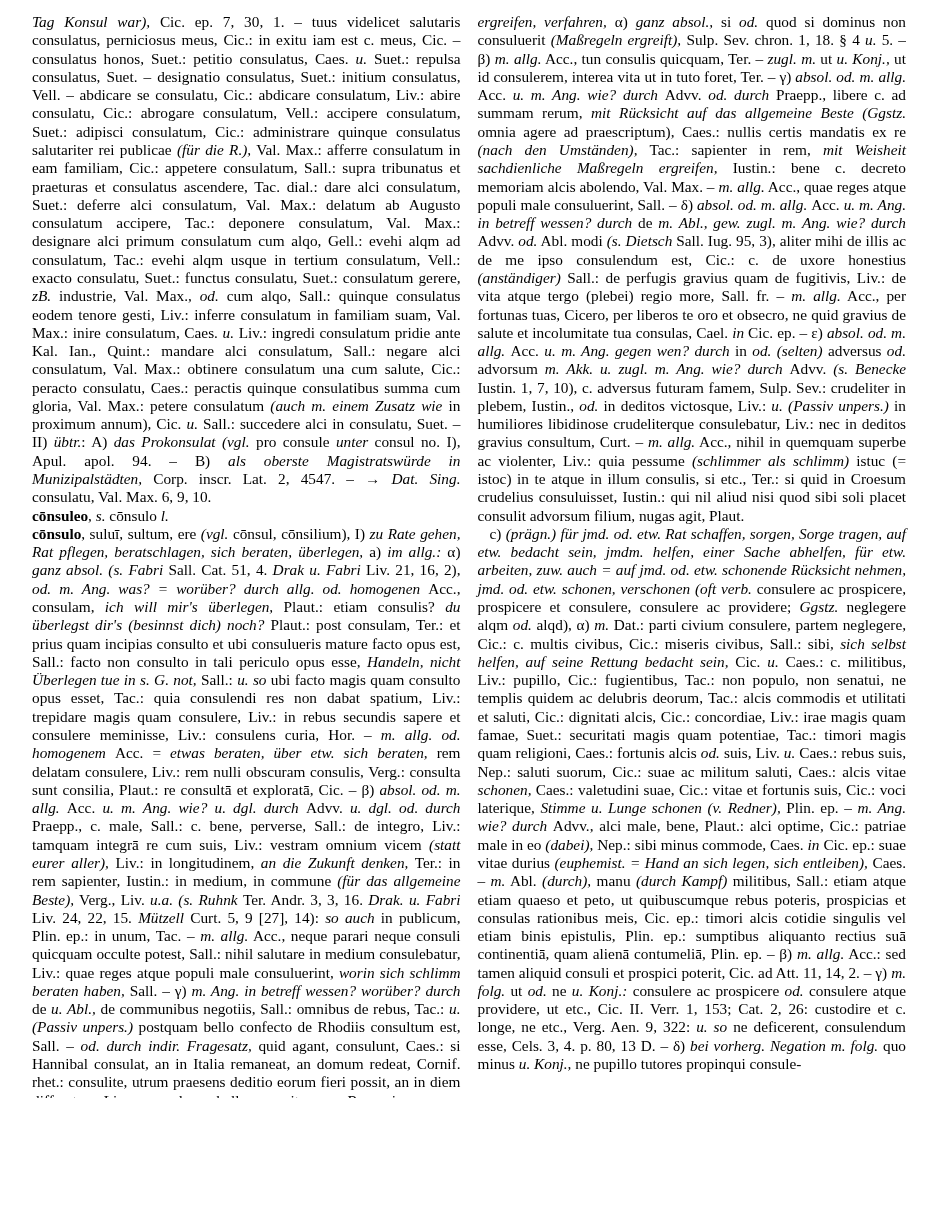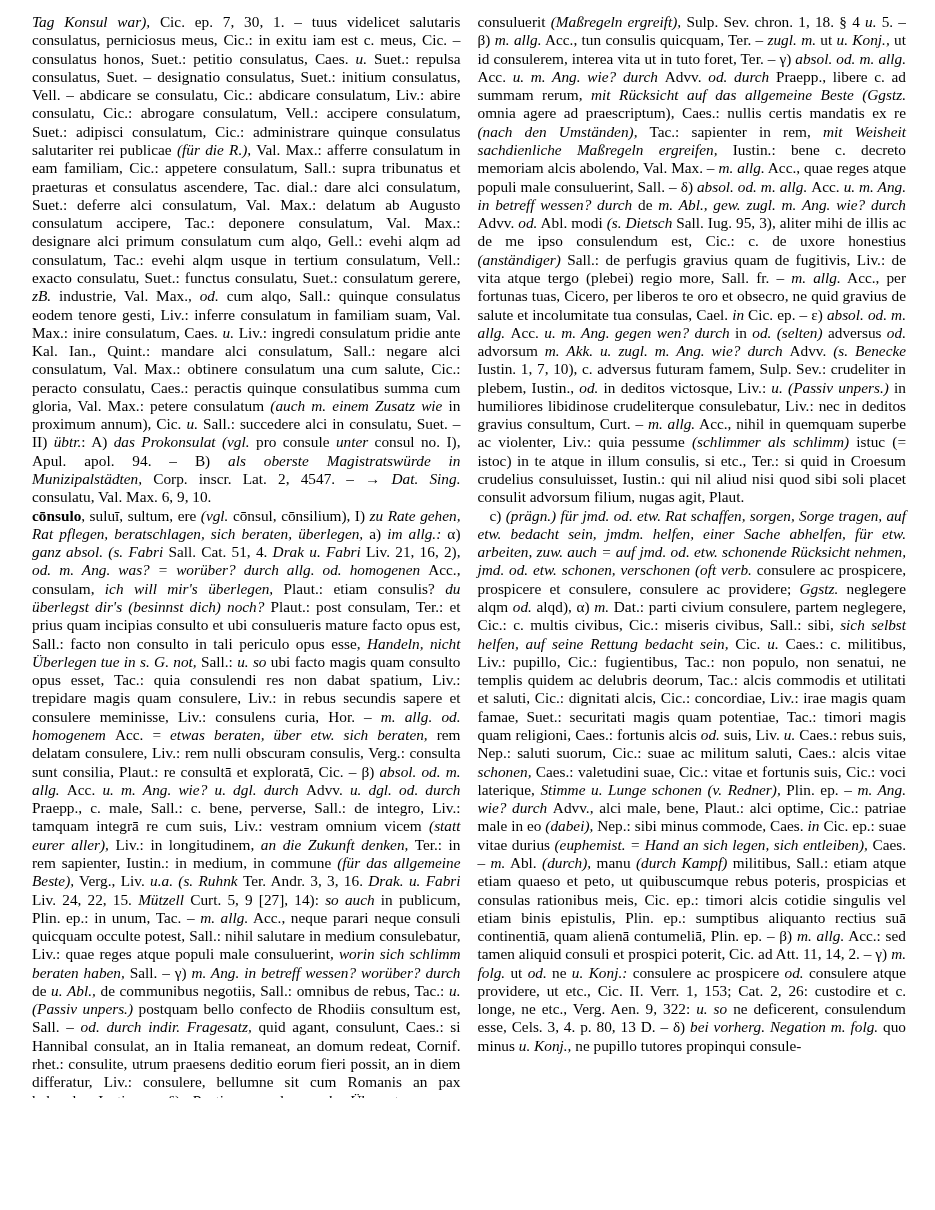--- a/index.html
+++ b/index.html
@@ -51,18 +51,19 @@
     line-height: 18px;
     letter-spacing: 1px;
   }
 </style>
 </head>
 <body>
 
 <div class="page">
   <div class="text-flow">
       <p class="para"><span class="seg-i">Tag Konsul war),</span><span class="seg-n"> Cic. ep. 7, 30, 1. – tuus videlicet salutaris consulatus, perniciosus meus, Cic.: in exitu iam est c. meus, Cic. – consulatus honos, Suet.: petitio consulatus, Caes. </span><span class="seg-i">u.</span><span class="seg-n"> Suet.: repulsa consulatus, Suet. – designatio consulatus, Suet.: initium consulatus, Vell. – abdicare se consulatu, Cic.: abdicare consulatum, Liv.: abire consulatu, Cic.: abrogare consulatum, Vell.: accipere consulatum, Suet.: adipisci consulatum, Cic.: administrare quinque consulatus salutariter rei publicae </span><span class="seg-i">(für die R.),</span><span class="seg-n"> Val. Max.: afferre consulatum in eam familiam, Cic.: appetere consulatum, Sall.: supra tribunatus et praeturas et consulatus ascendere, Tac. dial.: dare alci consulatum, Suet.: deferre alci consulatum, Val. Max.: delatum ab Augusto consulatum accipere, Tac.: deponere consulatum, Val. Max.: designare alci primum consulatum cum alqo, Gell.: evehi alqm ad consulatum, Tac.: evehi alqm usque in tertium consulatum, Vell.: exacto consulatu, Suet.: functus consulatu, Suet.: consulatum gerere, </span><span class="seg-i">zB.</span><span class="seg-n"> industrie, Val. Max., </span><span class="seg-i">od.</span><span class="seg-n"> cum alqo, Sall.: quinque consulatus eodem tenore gesti, Liv.: inferre consulatum in familiam suam, Val. Max.: inire consulatum, Caes. </span><span class="seg-i">u.</span><span class="seg-n"> Liv.: ingredi consulatum pridie ante Kal. Ian., Quint.: mandare alci consulatum, Sall.: negare alci consulatum, Val. Max.: obtinere consulatum una cum salute, Cic.: peracto consulatu, Caes.: peractis quinque consulatibus summa cum gloria, Val. Max.: petere consulatum </span><span class="seg-i">(auch m. einem Zusatz wie </span><span class="seg-n">in proximum annum), Cic. </span><span class="seg-i">u.</span><span class="seg-n"> Sall.: succedere alci in consulatu, Suet. – II) </span><span class="seg-i">übtr.</span><span class="seg-n">: A) </span><span class="seg-i">das </span><span class="seg-bi">Prokonsulat</span><span class="seg-i"> (vgl.</span><span class="seg-n"> pro consule </span><span class="seg-i">unter</span><span class="seg-n"> consul no. I), Apul. apol. 94. – B) </span><span class="seg-i">als oberste Magistratswürde in Munizipalstädten,</span><span class="seg-n"> Corp. inscr. Lat. 2, 4547. – → </span><span class="seg-i">Dat. Sing.</span><span class="seg-n"> consulatu, Val. Max. 6, 9, 10.</span></p>
+      <p class="para"><span class="seg-b">cōnsuleo</span><span class="seg-n">, </span><span class="seg-i">s.</span><span class="seg-n"> cōnsulo </span><span class="seg-i">l.</span></p>
       <p class="para"><span class="seg-b">cōnsulo</span><span class="seg-n">, suluī, sultum, ere </span><span class="seg-i">(vgl.</span><span class="seg-n"> cōnsul, cōnsilium), I) </span><span class="seg-bi">zu Rate gehen, Rat pflegen, beratschlagen, sich beraten, überlegen,</span><span class="seg-n"> a) </span><span class="seg-bi">im allg.:</span><span class="seg-n"> α) </span><span class="seg-i">ganz absol. (s. Fabri </span><span class="seg-n">Sall. Cat. 51, 4. </span><span class="seg-i">Drak u. Fabri </span><span class="seg-n">Liv. 21, 16, 2), </span><span class="seg-i">od. m. Ang. </span><span class="seg-bi">was?</span><span class="seg-i"> = </span><span class="seg-bi">worüber?</span><span class="seg-i"> durch allg. od. homogenen </span><span class="seg-n">Acc., consulam, </span><span class="seg-i">ich will mir's überlegen,</span><span class="seg-n"> Plaut.: etiam consulis? </span><span class="seg-i">du überlegst dir's (besinnst dich) noch?</span><span class="seg-n"> Plaut.: post consulam, Ter.: et prius quam incipias consulto et ubi consulueris mature facto opus est, Sall.: facto non consulto in tali periculo opus esse, </span><span class="seg-i">Handeln, nicht Überlegen tue in s. G. not,</span><span class="seg-n"> Sall.: </span><span class="seg-i">u. so</span><span class="seg-n"> ubi facto magis quam consulto opus esset, Tac.: quia consulendi res non dabat spatium, Liv.: trepidare magis quam consulere, Liv.: in rebus secundis sapere et consulere meminisse, Liv.: consulens curia, Hor. – </span><span class="seg-i">m. allg. od. homogenem </span><span class="seg-n">Acc. = </span><span class="seg-i">etwas beraten, über etw. sich beraten,</span><span class="seg-n"> rem delatam consulere, Liv.: rem nulli obscuram consulis, Verg.: consulta sunt consilia, Plaut.: re consultā et exploratā, Cic. – β) </span><span class="seg-i">absol. od. m. allg. </span><span class="seg-n">Acc. </span><span class="seg-i">u. m. Ang. </span><span class="seg-bi">wie?</span><span class="seg-i"> u. dgl. durch </span><span class="seg-n">Advv. </span><span class="seg-i">u. dgl. od. durch </span><span class="seg-n">Praepp., c. male, Sall.: c. bene, perverse, Sall.: de integro, Liv.: tamquam integrā re cum suis, Liv.: vestram omnium vicem </span><span class="seg-i">(statt eurer aller),</span><span class="seg-n"> Liv.: in longitudinem, </span><span class="seg-i">an die Zukunft denken,</span><span class="seg-n"> Ter.: in rem sapienter, Iustin.: in medium, in commune </span><span class="seg-i">(für das allgemeine Beste),</span><span class="seg-n"> Verg., Liv. </span><span class="seg-i">u.a. (s. Ruhnk </span><span class="seg-n">Ter. Andr. 3, 3, 16. </span><span class="seg-i">Drak. u. Fabri </span><span class="seg-n">Liv. 24, 22, 15. </span><span class="seg-i">Mützell </span><span class="seg-n">Curt. 5, 9 [27], 14): </span><span class="seg-i">so auch</span><span class="seg-n"> in publicum, Plin. ep.: in unum, Tac. – </span><span class="seg-i">m. allg.</span><span class="seg-n"> Acc., neque parari neque consuli quicquam occulte potest, Sall.: nihil salutare in medium consulebatur, Liv.: quae reges atque populi male consuluerint, </span><span class="seg-i">worin sich schlimm beraten haben,</span><span class="seg-n"> Sall. – γ) </span><span class="seg-i">m. Ang. </span><span class="seg-bi">in betreff wessen? worüber?</span><span class="seg-i"> durch </span><span class="seg-n">de </span><span class="seg-i">u. Abl.,</span><span class="seg-n"> de communibus negotiis, Sall.: omnibus de rebus, Tac.: </span><span class="seg-i">u. (Passiv unpers.)</span><span class="seg-n"> postquam bello confecto de Rhodiis consultum est, Sall. – </span><span class="seg-i">od. durch indir. Fragesatz,</span><span class="seg-n"> quid agant, consulunt, Caes.: si Hannibal consulat, an in Italia remaneat, an domum redeat, Cornif. rhet.: consulite, utrum praesens deditio eorum fieri possit, an in diem differatur, Liv.: consulere, bellumne sit cum Romanis an pax habenda, Iustin. – δ) </span><span class="seg-i">Partiz.</span><span class="seg-n"> consulens, </span><span class="seg-i">als Übersetzung von </span><span class="seg-n">βουλαιος, </span><span class="seg-i">der </span><span class="seg-bi">Beratende,</span><span class="seg-i"> als Beiname Jupiters,</span><span class="seg-n"> Vopisc. Firm. 3. § 4.</span></p>
       <p class="para indent"><span class="seg-n">b) </span><span class="seg-i">(prägn.)</span><span class="seg-n"> </span><span class="seg-bi">einen Beschluß fassen, beschließen, Maßregeln ergreifen, verfahren,</span><span class="seg-n"> α) </span><span class="seg-i">ganz absol.,</span><span class="seg-n"> si </span><span class="seg-i">od.</span><span class="seg-n"> quod si dominus non consuluerit </span><span class="seg-i">(Maßregeln ergreift),</span><span class="seg-n"> Sulp. Sev. chron. 1, 18. § 4 </span><span class="seg-i">u.</span><span class="seg-n"> 5. – β) </span><span class="seg-i">m. allg.</span><span class="seg-n"> Acc., tun consulis quicquam, Ter. – </span><span class="seg-i">zugl. m. </span><span class="seg-n">ut </span><span class="seg-i">u. Konj.,</span><span class="seg-n"> ut id consulerem, interea vita ut in tuto foret, Ter. – γ) </span><span class="seg-i">absol. od. m. allg. </span><span class="seg-n">Acc. </span><span class="seg-i">u. m. Ang. </span><span class="seg-bi">wie?</span><span class="seg-i"> durch </span><span class="seg-n">Advv. </span><span class="seg-i">od. durch </span><span class="seg-n">Praepp., libere c. ad summam rerum, </span><span class="seg-i">mit Rücksicht auf das allgemeine Beste (Ggstz. </span><span class="seg-n">omnia agere ad praescriptum), Caes.: nullis certis mandatis ex re </span><span class="seg-i">(nach den Umständen),</span><span class="seg-n"> Tac.: sapienter in rem, </span><span class="seg-i">mit Weisheit sachdienliche Maßregeln ergreifen,</span><span class="seg-n"> Iustin.: bene c. decreto memoriam alcis abolendo, Val. Max. – </span><span class="seg-i">m. allg.</span><span class="seg-n"> Acc., quae reges atque populi male consuluerint, Sall. – δ) </span><span class="seg-i">absol. od. m. allg. </span><span class="seg-n">Acc. </span><span class="seg-i">u. m. Ang. </span><span class="seg-bi">in betreff wessen?</span><span class="seg-i"> durch </span><span class="seg-n">de </span><span class="seg-i">m. Abl., gew. zugl. m. Ang. </span><span class="seg-bi">wie?</span><span class="seg-i"> durch </span><span class="seg-n">Advv. </span><span class="seg-i">od.</span><span class="seg-n"> Abl. modi </span><span class="seg-i">(s. Dietsch </span><span class="seg-n">Sall. Iug. 95, 3), aliter mihi de illis ac de me ipso consulendum est, Cic.: c. de uxore honestius </span><span class="seg-i">(anständiger)</span><span class="seg-n"> Sall.: de perfugis gravius quam de fugitivis, Liv.: de vita atque tergo (plebei) regio more, Sall. fr. – </span><span class="seg-i">m. allg.</span><span class="seg-n"> Acc., per fortunas tuas, Cicero, per liberos te oro et obsecro, ne quid gravius de salute et incolumitate tua consulas, Cael. </span><span class="seg-i">in </span><span class="seg-n">Cic. ep. – ε) </span><span class="seg-i">absol. od. m. allg. </span><span class="seg-n">Acc. </span><span class="seg-i">u. m. Ang. </span><span class="seg-bi">gegen wen?</span><span class="seg-i"> durch </span><span class="seg-n">in </span><span class="seg-i">od. (selten)</span><span class="seg-n"> adversus </span><span class="seg-i">od.</span><span class="seg-n"> advorsum </span><span class="seg-i">m. Akk. u. zugl. m. Ang. </span><span class="seg-bi">wie?</span><span class="seg-i"> durch </span><span class="seg-n">Advv. </span><span class="seg-i">(s. Benecke </span><span class="seg-n">Iustin. 1, 7, 10), c. adversus futuram famem, Sulp. Sev.: crudeliter in plebem, Iustin., </span><span class="seg-i">od.</span><span class="seg-n"> in deditos victosque, Liv.: </span><span class="seg-i">u. (Passiv unpers.)</span><span class="seg-n"> in humiliores libidinose crudeliterque consulebatur, Liv.: nec in deditos gravius consultum, Curt. – </span><span class="seg-i">m. allg.</span><span class="seg-n"> Acc., nihil in quemquam superbe ac violenter, Liv.: quia pessume </span><span class="seg-i">(schlimmer als schlimm)</span><span class="seg-n"> istuc (= istoc) in te atque in illum consulis, si etc., Ter.: si quid in Croesum crudelius consuluisset, Iustin.: qui nil aliud nisi quod sibi soli placet consulit advorsum filium, nugas agit, Plaut.</span></p>
       <p class="para indent"><span class="seg-n">c) </span><span class="seg-i">(prägn.) für jmd. od. etw. </span><span class="seg-bi">Rat schaffen, sorgen, Sorge tragen,</span><span class="seg-i"> auf etw. </span><span class="seg-bi">bedacht sein,</span><span class="seg-i"> jmdm. </span><span class="seg-bi">helfen,</span><span class="seg-i"> einer Sache </span><span class="seg-bi">abhelfen,</span><span class="seg-i"> für etw. </span><span class="seg-bi">arbeiten,</span><span class="seg-i"> zuw. auch = auf jmd. od. etw. </span><span class="seg-bi">schonende Rücksicht nehmen,</span><span class="seg-i"> jmd. od. etw. </span><span class="seg-bi">schonen, verschonen</span><span class="seg-n"> </span><span class="seg-i">(oft verb.</span><span class="seg-n"> consulere ac prospicere, prospicere et consulere, consulere ac providere; </span><span class="seg-i">Ggstz.</span><span class="seg-n"> neglegere alqm </span><span class="seg-i">od.</span><span class="seg-n"> alqd), α) </span><span class="seg-i">m.</span><span class="seg-n"> Dat.: parti civium consulere, partem neglegere, Cic.: c. multis civibus, Cic.: miseris civibus, Sall.: sibi, </span><span class="seg-i">sich selbst helfen, auf seine Rettung bedacht sein,</span><span class="seg-n"> Cic. </span><span class="seg-i">u.</span><span class="seg-n"> Caes.: c. militibus, Liv.: pupillo, Cic.: fugientibus, Tac.: non populo, non senatui, ne templis quidem ac delubris deorum, Tac.: alcis commodis et utilitati et saluti, Cic.: dignitati alcis, Cic.: concordiae, Liv.: irae magis quam famae, Suet.: securitati magis quam potentiae, Tac.: timori magis quam religioni, Caes.: fortunis alcis </span><span class="seg-i">od.</span><span class="seg-n"> suis, Liv. </span><span class="seg-i">u.</span><span class="seg-n"> Caes.: rebus suis, Nep.: saluti suorum, Cic.: suae ac militum saluti, Caes.: alcis vitae </span><span class="seg-i">schonen,</span><span class="seg-n"> Caes.: valetudini suae, Cic.: vitae et fortunis suis, Cic.: voci laterique, </span><span class="seg-i">Stimme u. Lunge schonen (v. Redner),</span><span class="seg-n"> Plin. ep. – </span><span class="seg-i">m. Ang. </span><span class="seg-bi">wie?</span><span class="seg-i"> durch </span><span class="seg-n">Advv., alci male, bene, Plaut.: alci optime, Cic.: patriae male in eo </span><span class="seg-i">(dabei),</span><span class="seg-n"> Nep.: sibi minus commode, Caes. </span><span class="seg-i">in </span><span class="seg-n">Cic. ep.: suae vitae durius </span><span class="seg-i">(euphemist. = Hand an sich legen, sich entleiben),</span><span class="seg-n"> Caes. – </span><span class="seg-i">m.</span><span class="seg-n"> Abl. </span><span class="seg-i">(durch),</span><span class="seg-n"> manu </span><span class="seg-i">(durch Kampf)</span><span class="seg-n"> militibus, Sall.: etiam atque etiam quaeso et peto, ut quibuscumque rebus poteris, prospicias et consulas rationibus meis, Cic. ep.: timori alcis cotidie singulis vel etiam binis epistulis, Plin. ep.: sumptibus aliquanto rectius suā continentiā, quam alienā contumeliā, Plin. ep. – β) </span><span class="seg-i">m. allg.</span><span class="seg-n"> Acc.: sed tamen aliquid consuli et prospici poterit, Cic. ad Att. 11, 14, 2. – γ) </span><span class="seg-i">m. folg. </span><span class="seg-n">ut </span><span class="seg-i">od. </span><span class="seg-n">ne </span><span class="seg-i">u. Konj.:</span><span class="seg-n"> consulere ac prospicere </span><span class="seg-i">od.</span><span class="seg-n"> consulere atque providere, ut etc., Cic. II. Verr. 1, 153; Cat. 2, 26: custodire et c. longe, ne etc., Verg. Aen. 9, 322: </span><span class="seg-i">u. so</span><span class="seg-n"> ne deficerent, consulendum esse, Cels. 3, 4. p. 80, 13 D. – δ) </span><span class="seg-i">bei vorherg. Negation m. folg. </span><span class="seg-n">quo minus </span><span class="seg-i">u. Konj.,</span><span class="seg-n"> ne pupillo tutores propinqui consule-</span></p>
     </div>
   <div class="page-number">480</div>
 </div>
 
 </body></html>

